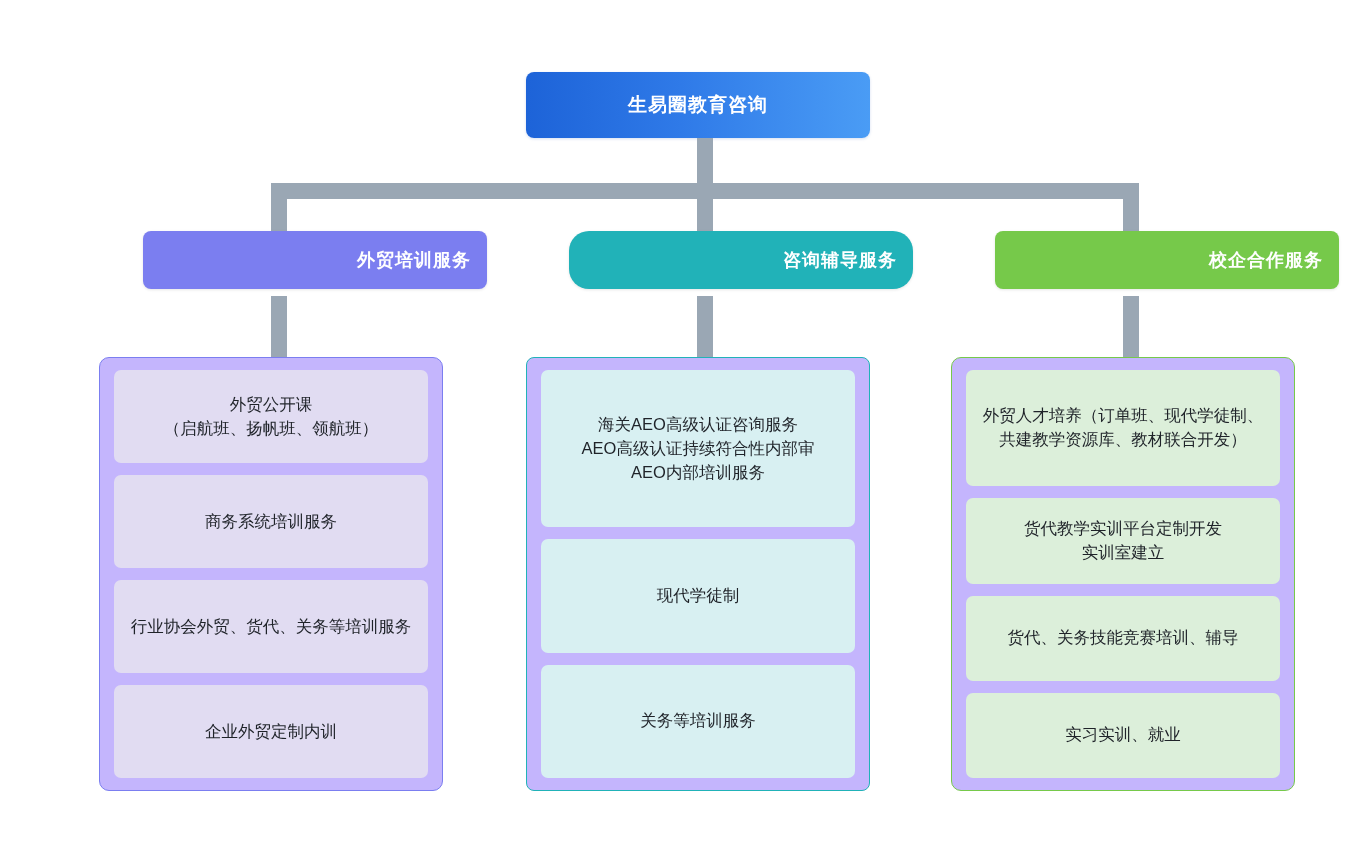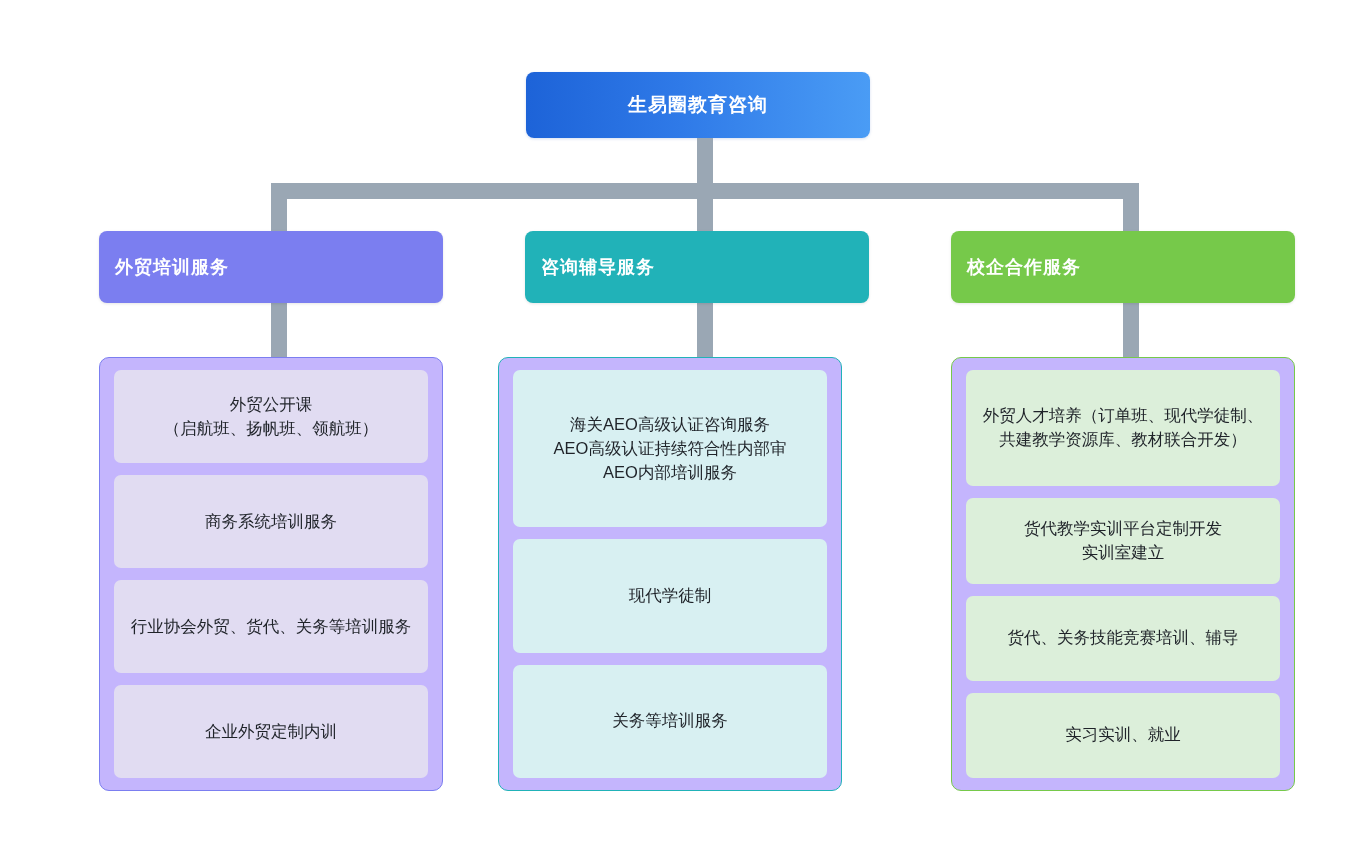--- a/index.html
+++ b/index.html
@@ -60,53 +60,54 @@
   
   .conn-stem-1 { left: 255px;   top: 280px; height: 62px; }
   .conn-stem-2 { left: 681.3px; top: 280px; height: 62px; }
   .conn-stem-3 { left: 1106.6px; top: 280px; height: 62px; }
 
   
   .col-header {
     position: absolute;
     top: 215px;
     width: 344px;
-    height: 72px;
+    height: 58px;
     border-radius: 8px;
     display: flex;
     align-items: center;
-    justify-content: flex-start;
+    justify-content: flex-end;
     box-shadow: 0 1px 3px rgba(0, 0, 0, 0.10);
+    margin-left: 44px;
   }
   .col-header .header-label {
     color: #ffffff;
     font-size: 18px;
     font-weight: bold;
     letter-spacing: 1px;
   }
   .col-header-1 { left: 83px;  background: #7b7ef0; }
-  .col-header-2 { left: 509px; background: #21b2b8; }
+  .col-header-2 { left: 509px; background: #21b2b8; border-radius: 20px; }
   .col-header-3 { left: 935px; background: #76c94a; }
 
   
   .group-box {
     position: absolute;
     top: 341px;
     width: 344px;
     height: 434px;
     border-radius: 10px;
     border: 1.6px solid #7b7ef0;
     background: #c4b5fd;
     padding: 12px 14px;
     display: flex;
     flex-direction: column;
     gap: 12px;
   }
   .group-box-1 { left: 83px;  border-color: #7b7ef0; }
-  .group-box-2 { left: 482px; border-color: #21b2b8; }
+  .group-box-2 { left: 510px; border-color: #21b2b8; border-radius: 8px; }
   .group-box-3 { left: 935px; border-color: #76c94a; }
 
   
   .chip {
     border-radius: 7px;
     display: flex;
     align-items: center;
     justify-content: center;
     text-align: center;
     padding: 8px 10px;

